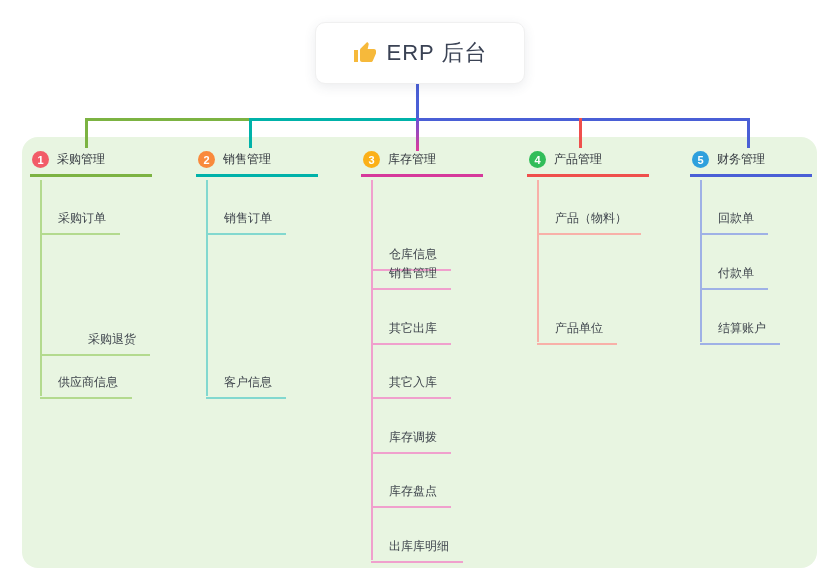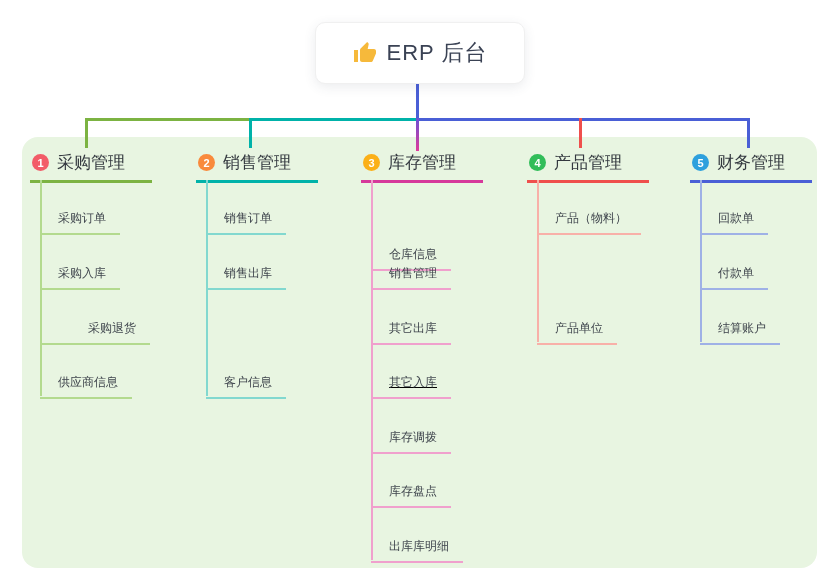--- a/index.html
+++ b/index.html
@@ -32,21 +32,21 @@
   .b3{--line:#d6399b;--light:#f0a0cd;--badge:#fbb018;}
   .b4{--line:#ef4f4c;--light:#f8b0a8;--badge:#31bd59;}
   .b5{--line:#4a5fd6;--light:#9fb1e6;--badge:#2ea0dd;}
   .branch-header{
     display:flex;align-items:center;gap:8px;
     min-width:116px;width:max-content;
     padding:2px 4px 6px 2px;
     border-bottom:3px solid var(--line);
     cursor:pointer;
   }
-  .branch-label{font-size:17px;color:#33383f;font-weight:500;}
+  .branch-label{font-size:12px;color:#33383f;font-weight:500;}
   .badge{
     width:17px;height:17px;border-radius:50%;
     background:var(--badge);color:#fff;
     font-size:11px;font-weight:bold;
     display:flex;align-items:center;justify-content:center;
     flex:0 0 auto;
   }
   .vline{
     position:absolute;left:10px;top:31px;width:2px;
     background:var(--light);
@@ -82,46 +82,44 @@
 <div class="cline" style="left:579px;top:118px;width:3px;height:30px;background:#ef4f4c;"></div>
 <div class="cline" style="left:747px;top:118px;width:3px;height:30px;background:#4a5fd6;"></div>
 
 <div class="branch b1" style="left:30px;">
   <div class="branch-header">
     <span class="badge">1</span>
     <span class="branch-label">采购管理</span>
   </div>
   <div class="vline" style="height:216px;"></div>
   <div class="child" style="top:59px;"><span class="child-label">采购订单</span></div>
-  <div class="child" style="top:114px;"><span class="child-label">采购入库</span></div>
-  <div class="child" style="top:169px;padding-left:48px;"><span class="child-label">采购退货</span></div>
+  <div class="child" style="top:180px;padding-left:48px;"><span class="child-label">采购退货</span></div>
   <div class="child" style="top:223px;"><span class="child-label">供应商信息</span></div>
 </div>
 
 <div class="branch b2" style="left:196px;">
   <div class="branch-header">
     <span class="badge">2</span>
     <span class="branch-label">销售管理</span>
   </div>
   <div class="vline" style="height:216px;"></div>
   <div class="child" style="top:59px;"><span class="child-label">销售订单</span></div>
-  <div class="child" style="top:114px;"><span class="child-label">销售出库</span></div>
   <div class="child" style="top:223px;"><span class="child-label">客户信息</span></div>
 </div>
 
 <div class="branch b3" style="left:361px;">
   <div class="branch-header">
     <span class="badge">3</span>
     <span class="branch-label">库存管理</span>
   </div>
   <div class="vline" style="height:380px;"></div>
   <div class="child" style="top:59px;margin-top:36px;"><span class="child-label">仓库信息</span></div>
   <div class="child" style="top:114px;"><span class="child-label">销售管理</span></div>
   <div class="child" style="top:169px;"><span class="child-label">其它出库</span></div>
-  <div class="child" style="top:223px;text-decoration:underline;"><span class="child-label">其它入库</span></div>
+  <div class="child" style="top:223px;"><span class="child-label">其它入库</span></div>
   <div class="child" style="top:332px;"><span class="child-label">库存盘点</span></div>
   <div class="child" style="top:278px;"><span class="child-label">库存调拨</span></div>
   <div class="child" style="top:387px;"><span class="child-label">出库库明细</span></div>
 </div>
 
 <div class="branch b4" style="left:527px;">
   <div class="branch-header">
     <span class="badge">4</span>
     <span class="branch-label">产品管理</span>
   </div>

